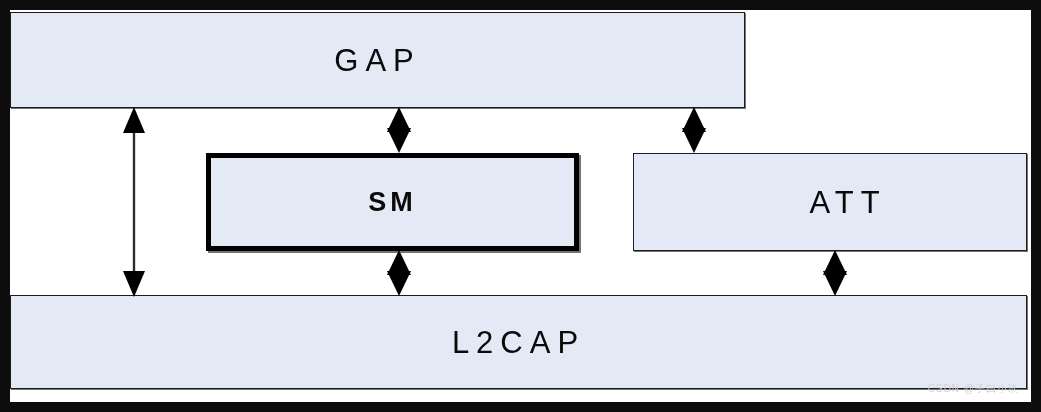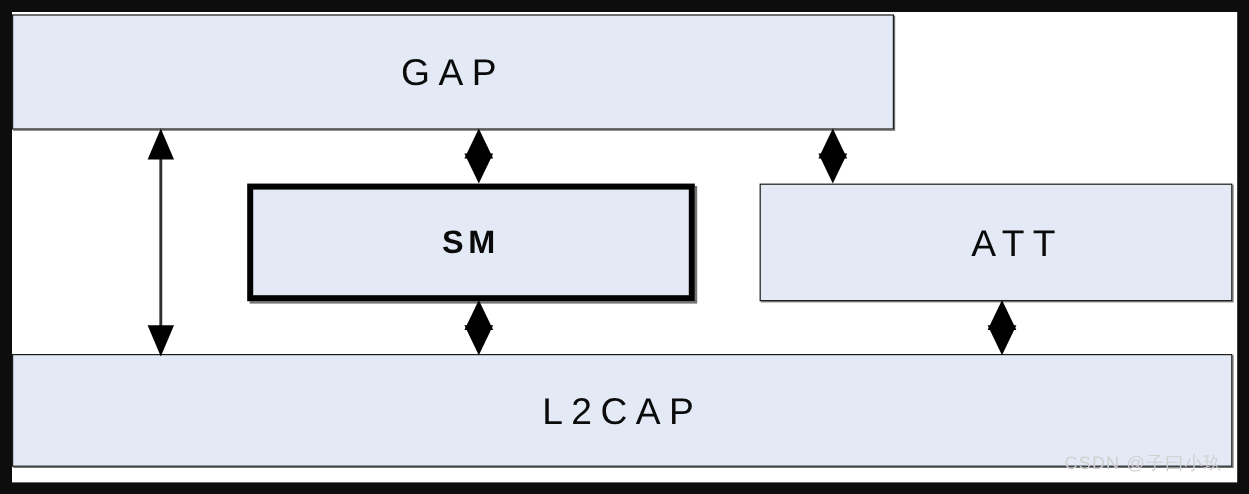--- a/index.html
+++ b/index.html
@@ -74,21 +74,21 @@
   #arrow-gap-l2cap  { left: 106px; top: 97px;  }
   #arrow-gap-sm     { left: 371px; top: 97px;  }
   #arrow-gap-att    { left: 666px; top: 97px;  }
   #arrow-sm-l2cap   { left: 371px; top: 240px; }
   #arrow-att-l2cap  { left: 807px; top: 240px; }
 
   #watermark {
     position: absolute;
     right: 12px;
     bottom: 6px;
-    font-size: 15px;
+    font-size: 10px;
     color: #cfcfcf;
     letter-spacing: 1px;
     white-space: nowrap;
     opacity: 0.95;
     font-family: "Liberation Sans", sans-serif;
   }
 </style>
 </head>
 <body>
 

